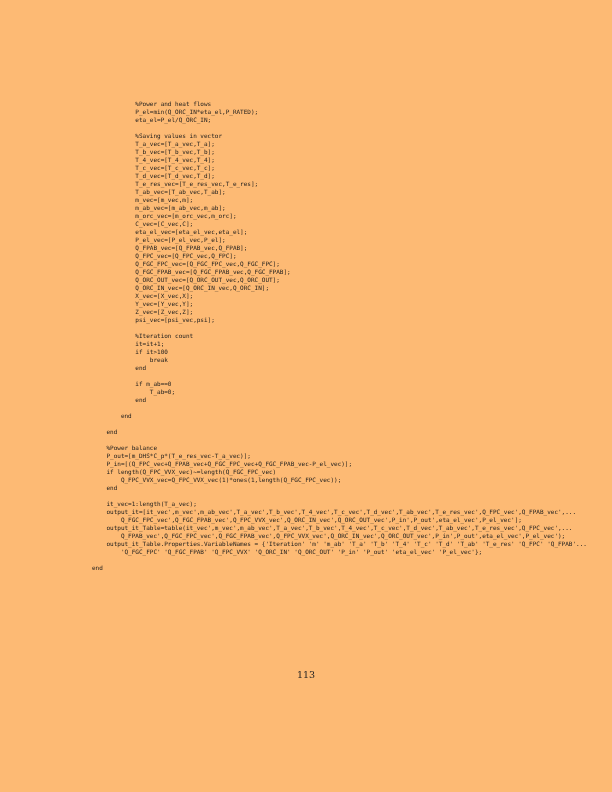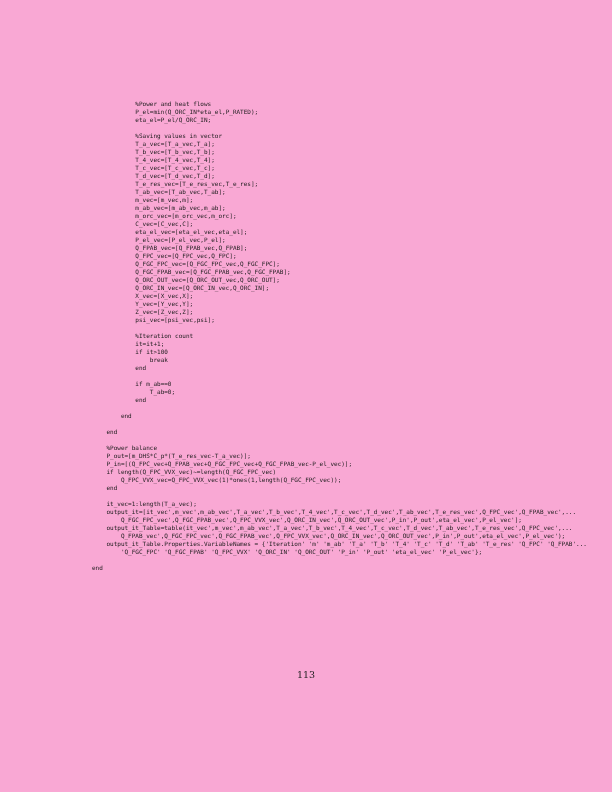--- a/index.html
+++ b/index.html
@@ -4,21 +4,21 @@
 <style>
   html, body {
     margin: 0;
     padding: 0;
     background: #ffffff;
   }
   .page {
     position: relative;
     width: 612px;
     height: 792px;
-    background: #f9a8d4;
+    background: #fdba74;
     overflow: hidden;
     font-family: "Liberation Serif", serif;
   }
   .code-listing {
     position: absolute;
     left: 92px;
     top: 100px;
     margin: 0;
     font-family: "DejaVu Sans Mono", monospace;
     font-size: 6px;

